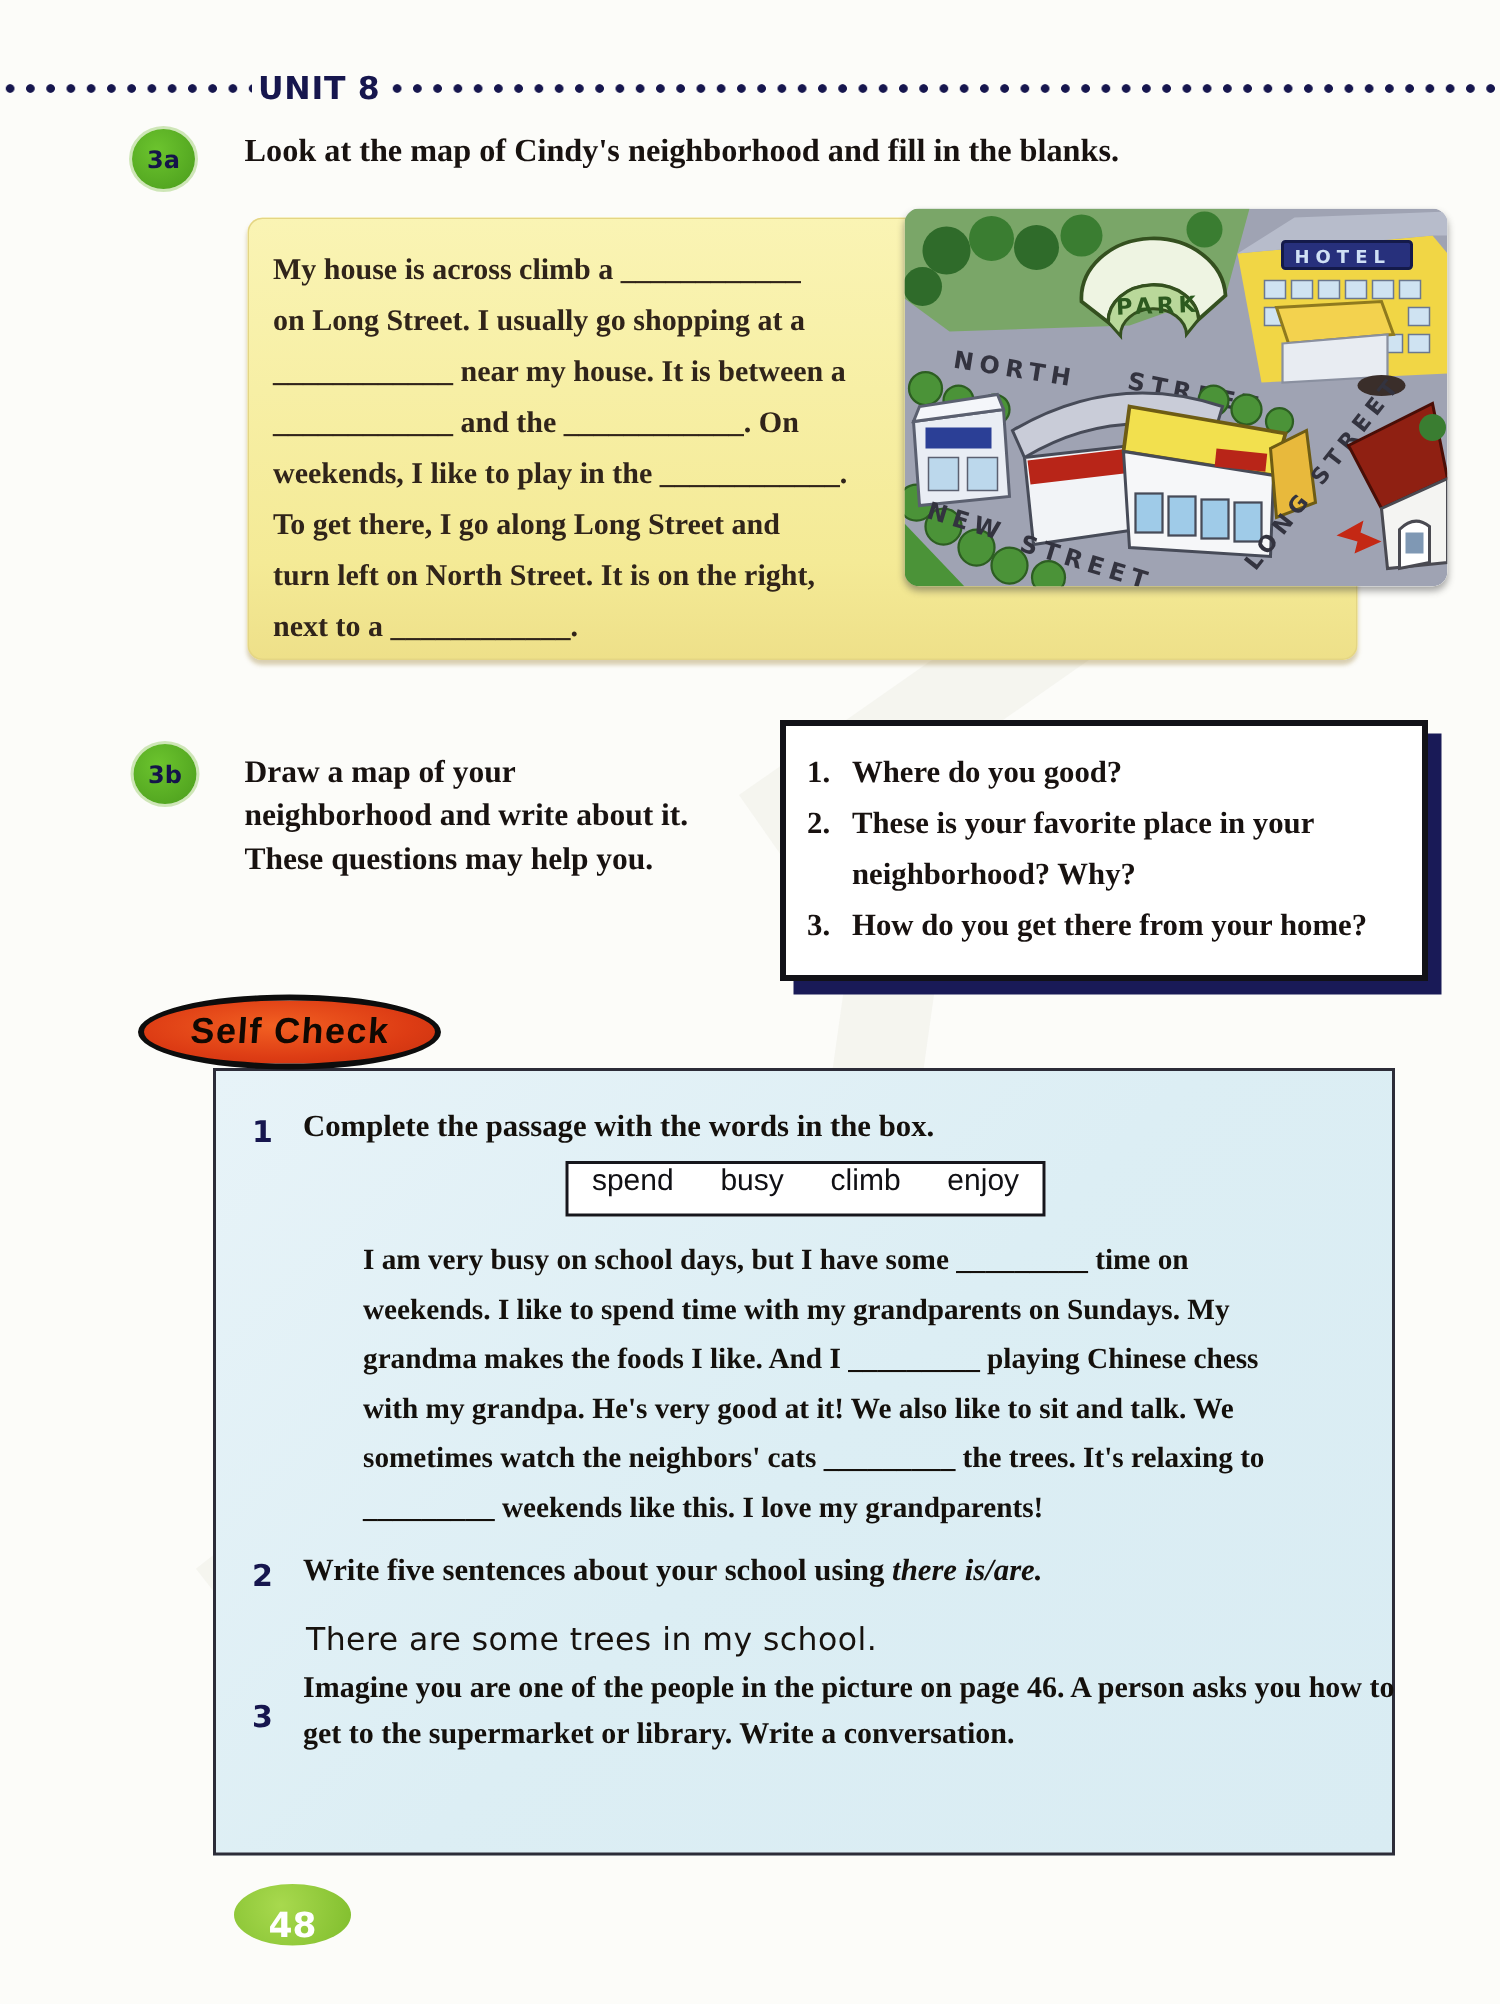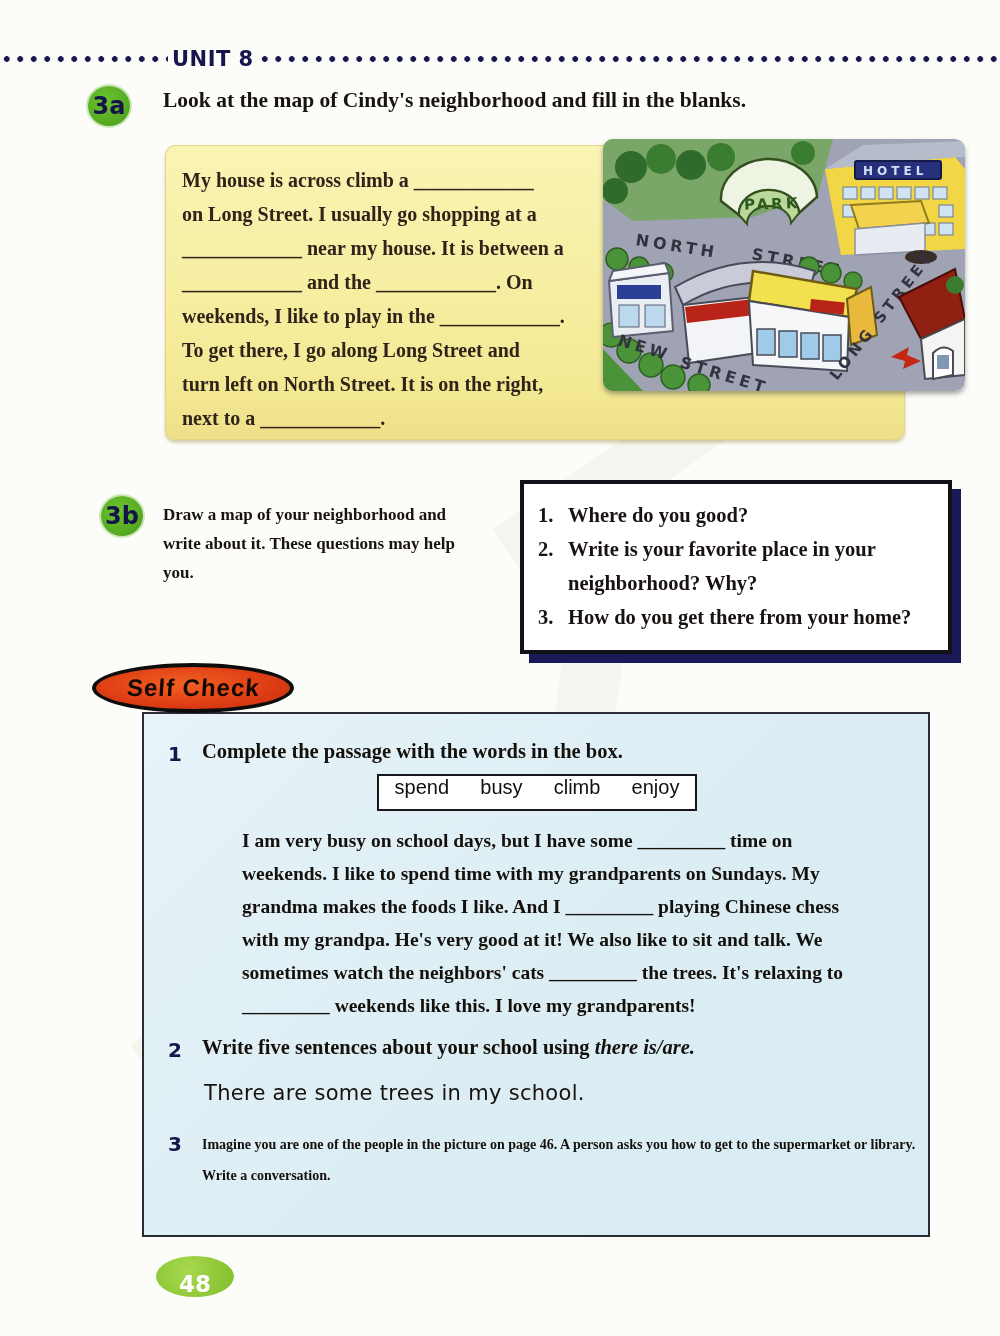--- a/index.html
+++ b/index.html
@@ -23,24 +23,24 @@
     background-size:13.5px 10px; background-repeat:repeat-x; background-position:0 50%; }
   .dots-left { width:168px; }
   .dots-right { flex:1; }
   .unit-label { font-family:"DejaVu Sans", sans-serif; font-weight:bold;
     font-size:21px; color:#16164e; padding:0 4px; letter-spacing:.5px; }
 
   
   .badge-circle { position:absolute; width:42px; height:40px; border-radius:50%;
     background:radial-gradient(circle at 40% 35%, #6cc42e, #4a9c1c);
     display:flex; align-items:center; justify-content:center;
-    font-family:"DejaVu Sans", sans-serif; font-weight:bold; font-size:24px;
+    font-family:"DejaVu Sans", sans-serif; font-weight:bold; font-size:16px;
     color:#14144a; z-index:3; box-shadow:0 0 0 2px rgba(120,190,60,.35); }
   .badge-3a { left:88px; top:86px; }
-  .badge-3b { left:89px; top:496px;margin-left:12px; }
+  .badge-3b { left:89px; top:496px; }
 
   .h3a { position:absolute; left:163px; top:88px; width:780px;
     font-size:21.5px; font-weight:bold; color:#181210; z-index:2; }
 
   
   .yellow-box { position:absolute; left:165px; top:145px; width:740px; height:295px;
     background:linear-gradient(180deg, #faf4b4 0%, #f4ea96 78%, #eee089 100%);
     border-radius:10px; box-shadow:0 3px 3px rgba(150,120,40,.35), inset 0 0 0 1px #e4d584;
     z-index:1; }
   .yellow-text { position:absolute; left:17px; top:18px; width:480px;
@@ -48,21 +48,21 @@
   .yellow-text div { white-space:nowrap; height:34px; line-height:34px; }
 
   
   .map-wrap { position:absolute; left:603px; top:139px; width:362px; height:252px;
     z-index:2; border-radius:10px; overflow:hidden;
     box-shadow:0 3px 5px rgba(60,60,60,.45); }
   .map-wrap svg { display:block; }
 
   
   .h3b { position:absolute; left:163px; top:500px; width:300px;
-    font-size:17px; font-weight:bold; color:#181210; line-height:29px; z-index:2; }
+    font-size:21px; font-weight:bold; color:#181210; line-height:29px; z-index:2; }
 
   
   .q-box { position:absolute; left:520px; top:480px; width:432px;
     background:#ffffff; border:4px solid #121218;
     box-shadow:9px 9px 0 #191a57; padding:14px 16px 16px 14px; z-index:2; }
   .q-item { display:flex; font-size:20.5px; font-weight:bold; color:#181210;
     line-height:34px; }
   .q-num { width:30px; flex:none; }
   .q-text { flex:1; }
 
@@ -86,22 +86,22 @@
   .word-box { position:absolute; left:233px; top:60px; width:320px; height:37px;
     background:#ffffff; border:2.5px solid #16161c; display:flex;
     align-items:flex-start; justify-content:space-around;
     font-family:"Liberation Sans", sans-serif; font-size:20px; color:#101014; }
   .passage { position:absolute; left:58px; top:110px; width:716px;
     font-size:19.5px; font-weight:bold; color:#14100c; }
   .passage div { white-space:nowrap; height:33px; line-height:33px;margin-left:40px; }
   .example-line { position:absolute; left:60px; top:367px;
     font-family:"DejaVu Sans", sans-serif; font-size:21px; font-weight:500;
     color:#17120e; letter-spacing:.3px; }
-  .item3-text { position:absolute; left:58px; top:415px; width:742px;
-    font-size:14px; font-weight:bold; color:#14100c; line-height:31px; }
+  .item3-text { position:absolute; left:58px; top:396px; width:742px;
+    font-size:20px; font-weight:bold; color:#14100c; line-height:31px; }
 
   
   .page-badge { position:absolute; left:156px; top:1256px; width:78px; height:41px;
     border-radius:50%;
     background:radial-gradient(circle at 40% 35%, #a8d94e, #7fbd2c);
     display:flex; align-items:flex-end; justify-content:center; z-index:2; }
   .page-badge span { font-family:"DejaVu Sans", sans-serif; font-weight:bold;
     font-size:23px; color:#ffffff; }
 
   
@@ -244,21 +244,21 @@
   <div class="badge-circle badge-3b">3b</div>
   <div class="h3b">Draw a map of your neighborhood and write about it. These questions may help you.</div>
 
   <div class="q-box">
     <div class="q-item">
       <div class="q-num">1.</div>
       <div class="q-text">Where do you good?</div>
     </div>
     <div class="q-item">
       <div class="q-num">2.</div>
-      <div class="q-text">Write is your favorite place in your neighborhood? Why?</div>
+      <div class="q-text">These is your favorite place in your neighborhood? Why?</div>
     </div>
     <div class="q-item">
       <div class="q-num">3.</div>
       <div class="q-text">How do you get there from your home?</div>
     </div>
   </div>
 
   <div class="selfcheck">
     <span>Self Check</span>
   </div>

